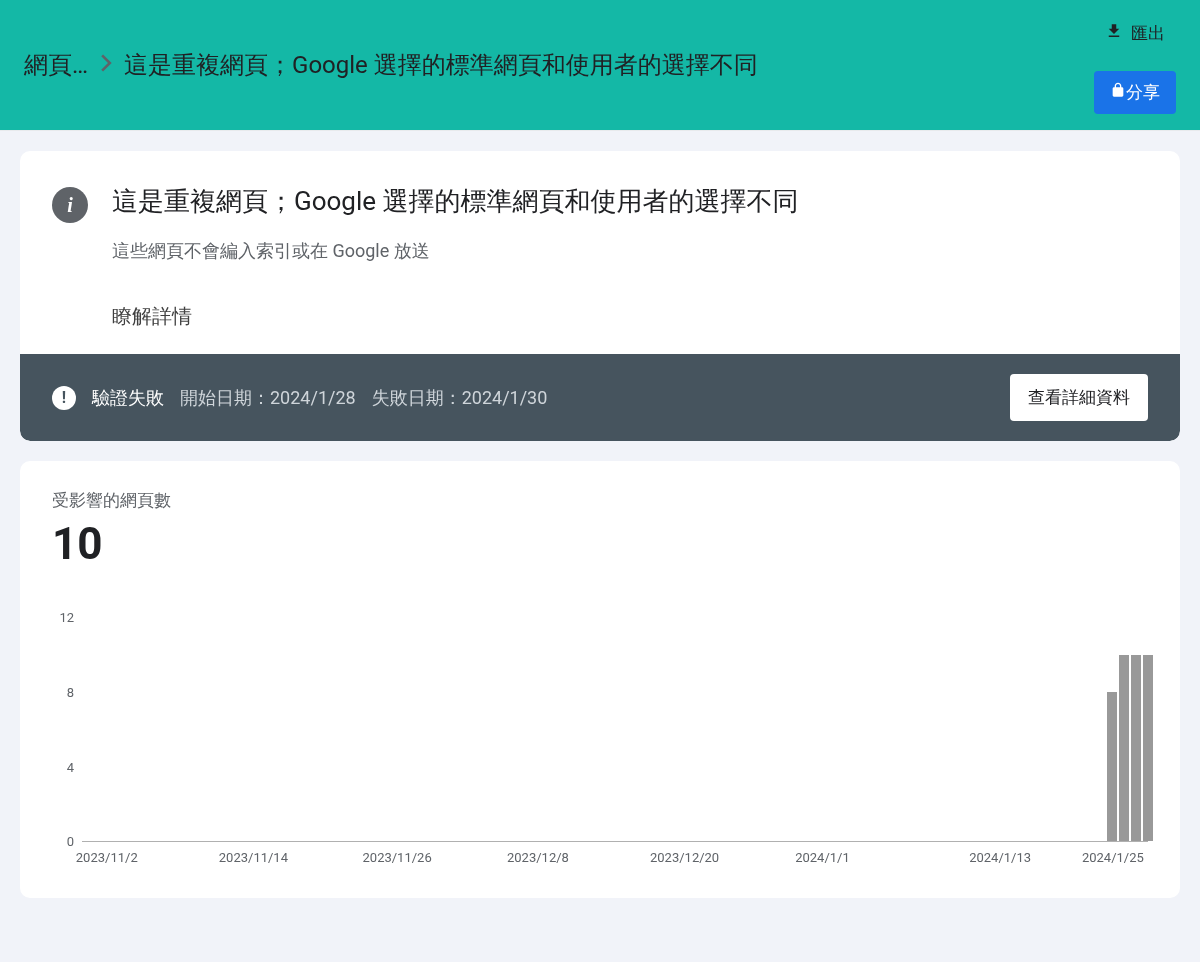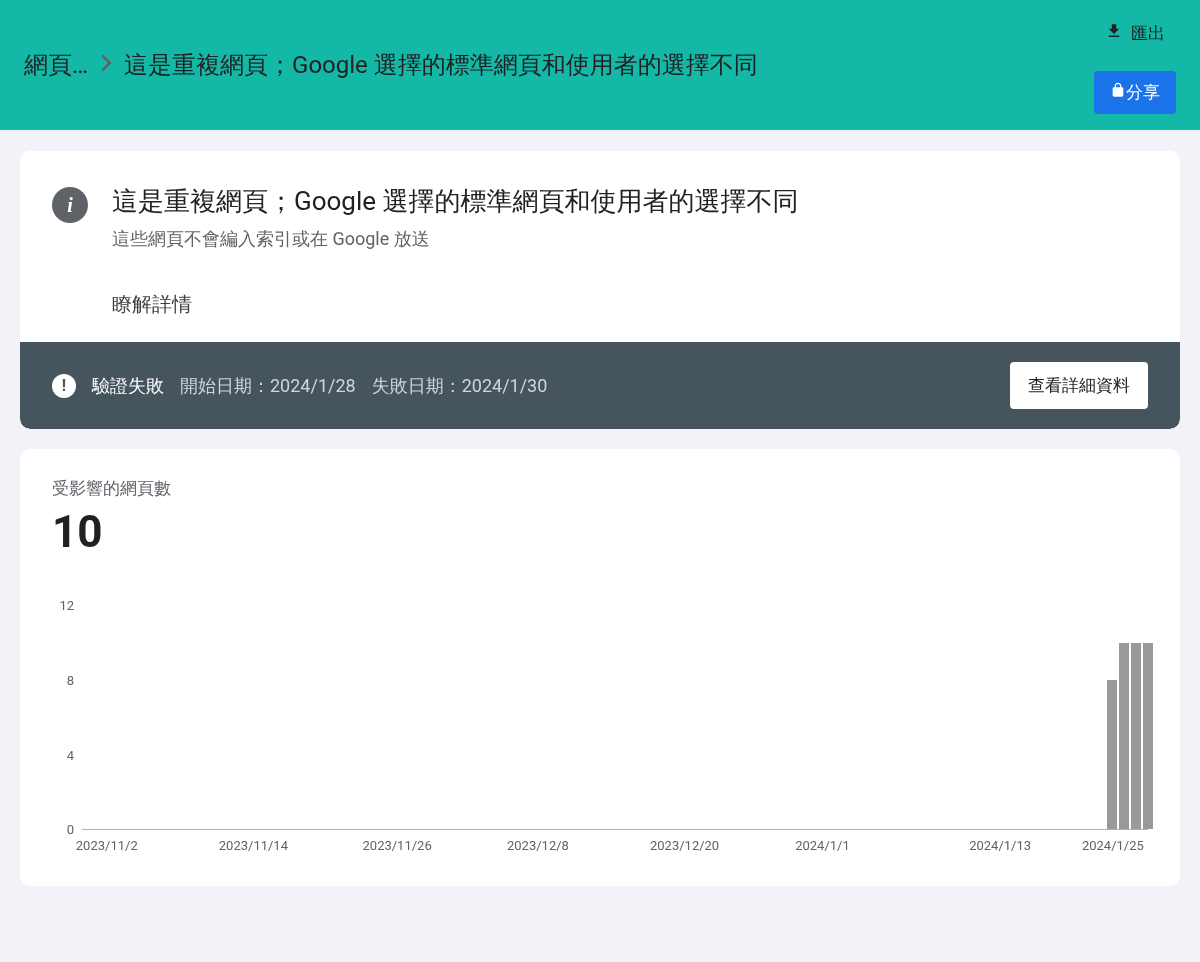--- a/index.html
+++ b/index.html
@@ -106,21 +106,21 @@
     }
     .card-title {
       font-size: 26px;
       font-weight: 400;
       line-height: 1.4;
       color: #202124;
     }
     .card-subtitle {
       font-size: 18px;
       color: #5f6368;
-      margin-top: 8px;
+      margin-top: 20px;
     }
     .learn-more {
       font-size: 20px;
       color: #404040;
       margin-top: 40px;
       cursor: pointer;
       display: inline-block;
     }
     .validation-bar {
       background: #46545e;

